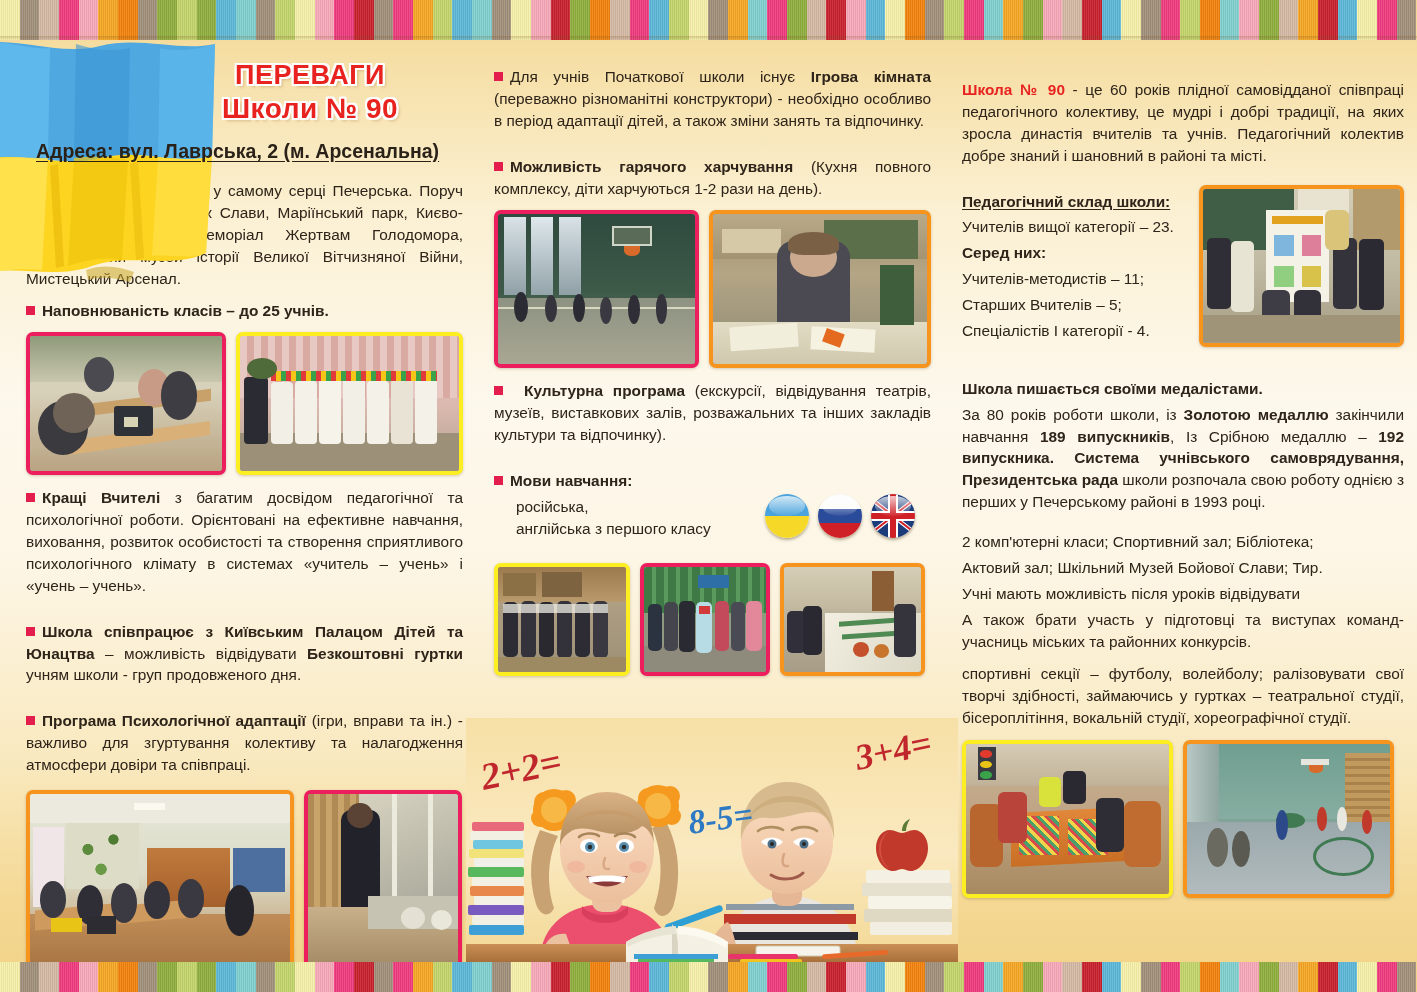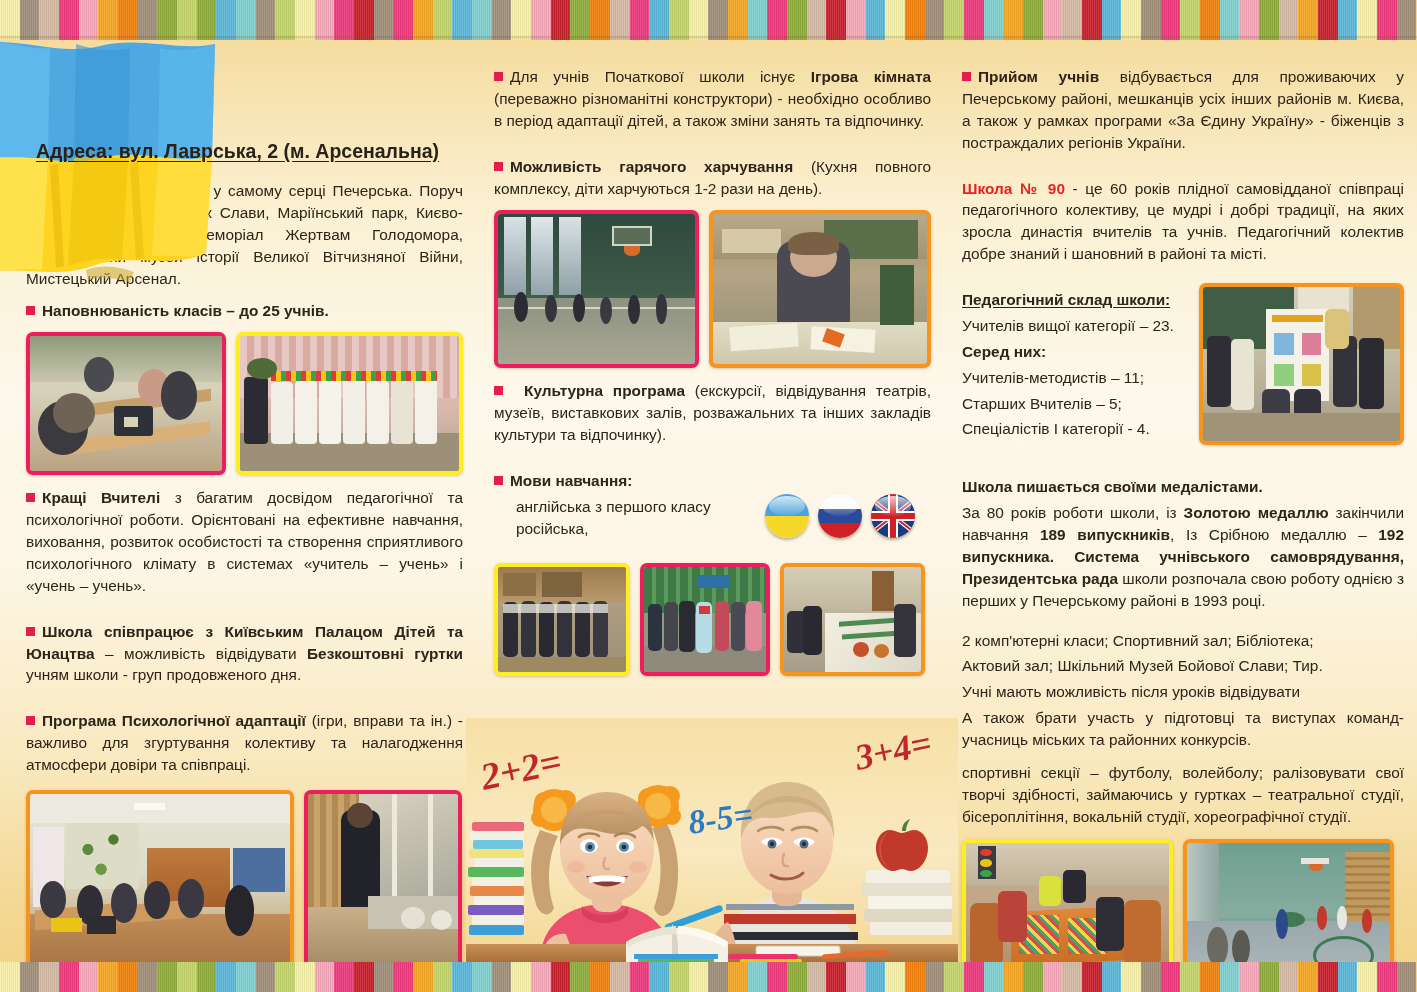--- a/index.html
+++ b/index.html
@@ -299,20 +299,24 @@
     <path d="M170,10 C186,14 206,12 225,6 L222,118 C204,124 186,120 168,120 Z" fill="#63bdf0" opacity="0.55"></path>
     <path d="M-6,122 C30,112 72,131 112,120 C150,110 186,128 222,118 L216,215 C180,232 140,214 102,228 C64,242 26,226 -8,236 Z" fill="#fdd420"></path>
     <path d="M-6,122 C16,118 38,120 58,120 L52,232 C30,230 12,232 -8,236 Z" fill="#ffe456" opacity="0.8"></path>
     <path d="M84,120 C102,118 120,118 138,122 L132,222 C114,218 96,222 78,228 Z" fill="#f0c40c" opacity="0.7"></path>
     <path d="M168,120 C186,120 204,124 222,118 L216,215 C198,222 180,216 162,218 Z" fill="#ffe456" opacity="0.55"></path>
     <path d="M60,128 L66,230 L74,228 L68,126 Z" fill="#e8b80a" opacity="0.6"></path>
     <path d="M140,126 L146,222 L154,220 L148,124 Z" fill="#e8b80a" opacity="0.5"></path>
     <path d="M96,232 C112,226 128,228 144,234 L140,244 C126,240 112,238 98,242 Z" fill="#c9a82a" opacity="0.55"></path>
   </svg>
 
+  <div id="headline">
+    <div class="headline-line l1" style="color: rgb(232, 35, 31);">ПЕРЕВАГИ</div>
+    <div class="headline-line l2" style="color: rgb(232, 35, 31);">Школи № 90</div>
+  </div>
 
   <div id="address">Адреса: вул. Лаврська, 2 (м. Арсенальна)</div>
 
   <div class="col" id="col-left" style="top:180px;">
 
     <div class="para">
       <span class="bullet"></span><span class="b">Місце розташування:</span><span> у самому серці Печерська. Поруч ландшафтний парк, парк Слави, Маріїнський парк, Києво-Печерська Лавра, Меморіал Жертвам Голодомора, Національний музей історії Великої Вітчизняної Війни, Мистецький Арсенал.</span>
     </div>
 
     <div class="para tight">
@@ -457,22 +461,22 @@
     <div class="para" style="margin-top:10px;">
       <span class="bullet"></span><span class="ind"></span><span class="b">Культурна програма</span><span> (екскурсії, відвідування театрів, музеїв, виставкових залів, розважальних та інших закладів культури та відпочинку).</span>
     </div>
 
     <div class="gap"></div>
 
     <div class="para nojust tight">
       <span class="bullet"></span><span class="b">Мови навчання:</span>
     </div>
     <div class="lang-list">
+      <div>російська,</div>
       <div>англійська з першого класу</div>
-      <div>російська,</div>
     </div>
 
     <div class="photo-row" style="margin-top:22px;">
       <div class="photo bd-yellow" style="width:136px;height:113px;">
         <div class="scene" style="background:linear-gradient(to bottom,#b8a68a,#9c9076)">
           <div class="bar" style="left:0;top:0;right:0;height:34%;background:linear-gradient(to bottom,#9c7a4e,#b99a6c)"></div>
           <div class="bar" style="left:4%;top:6%;width:26%;height:22%;background:#8b6f45"></div>
           <div class="bar" style="left:34%;top:5%;width:32%;height:24%;background:#7d6340"></div>
           <div class="blob" style="left:4%;top:34%;width:12%;height:52%;background:#2d2c34;border-radius:5px"></div>
           <div class="blob" style="left:18%;top:33%;width:12%;height:54%;background:#34333b;border-radius:5px"></div>
@@ -534,23 +538,20 @@
       <div style="position:absolute;left:0;right:0;top:38%;height:24%;background:#fff"></div>
       <div style="position:absolute;top:0;bottom:0;left:38%;width:24%;background:#fff"></div>
       <div style="position:absolute;left:0;right:0;top:43%;height:14%;background:#cf2027"></div>
       <div style="position:absolute;top:0;bottom:0;left:43%;width:14%;background:#cf2027"></div>
       <div class="gloss"></div>
     </div>
   </div>
 
   <div class="col" id="col-right" style="top:66px;">
 
-    <div class="para">
-      <span class="bullet"></span><span class="b">Прийом учнів</span><span> відбувається для проживаючих у Печерському районі, мешканців усіх інших районів м. Києва, а також у рамках програми «За Єдину Україну» - біженців з постраждалих регіонів України.</span>
-    </div>
 
     <div class="gap"></div>
 
     <div class="para">
       <span class="red">Школа № 90</span><span> - це 60 років плідної самовідданої співпраці педагогічного колективу, це мудрі і добрі традиції, на яких зросла династія вчителів та учнів. Педагогічний колектив добре знаний і шановний в районі та місті.</span>
     </div>
 
     <div class="gap"></div>
 
     <div style="position:relative;">

